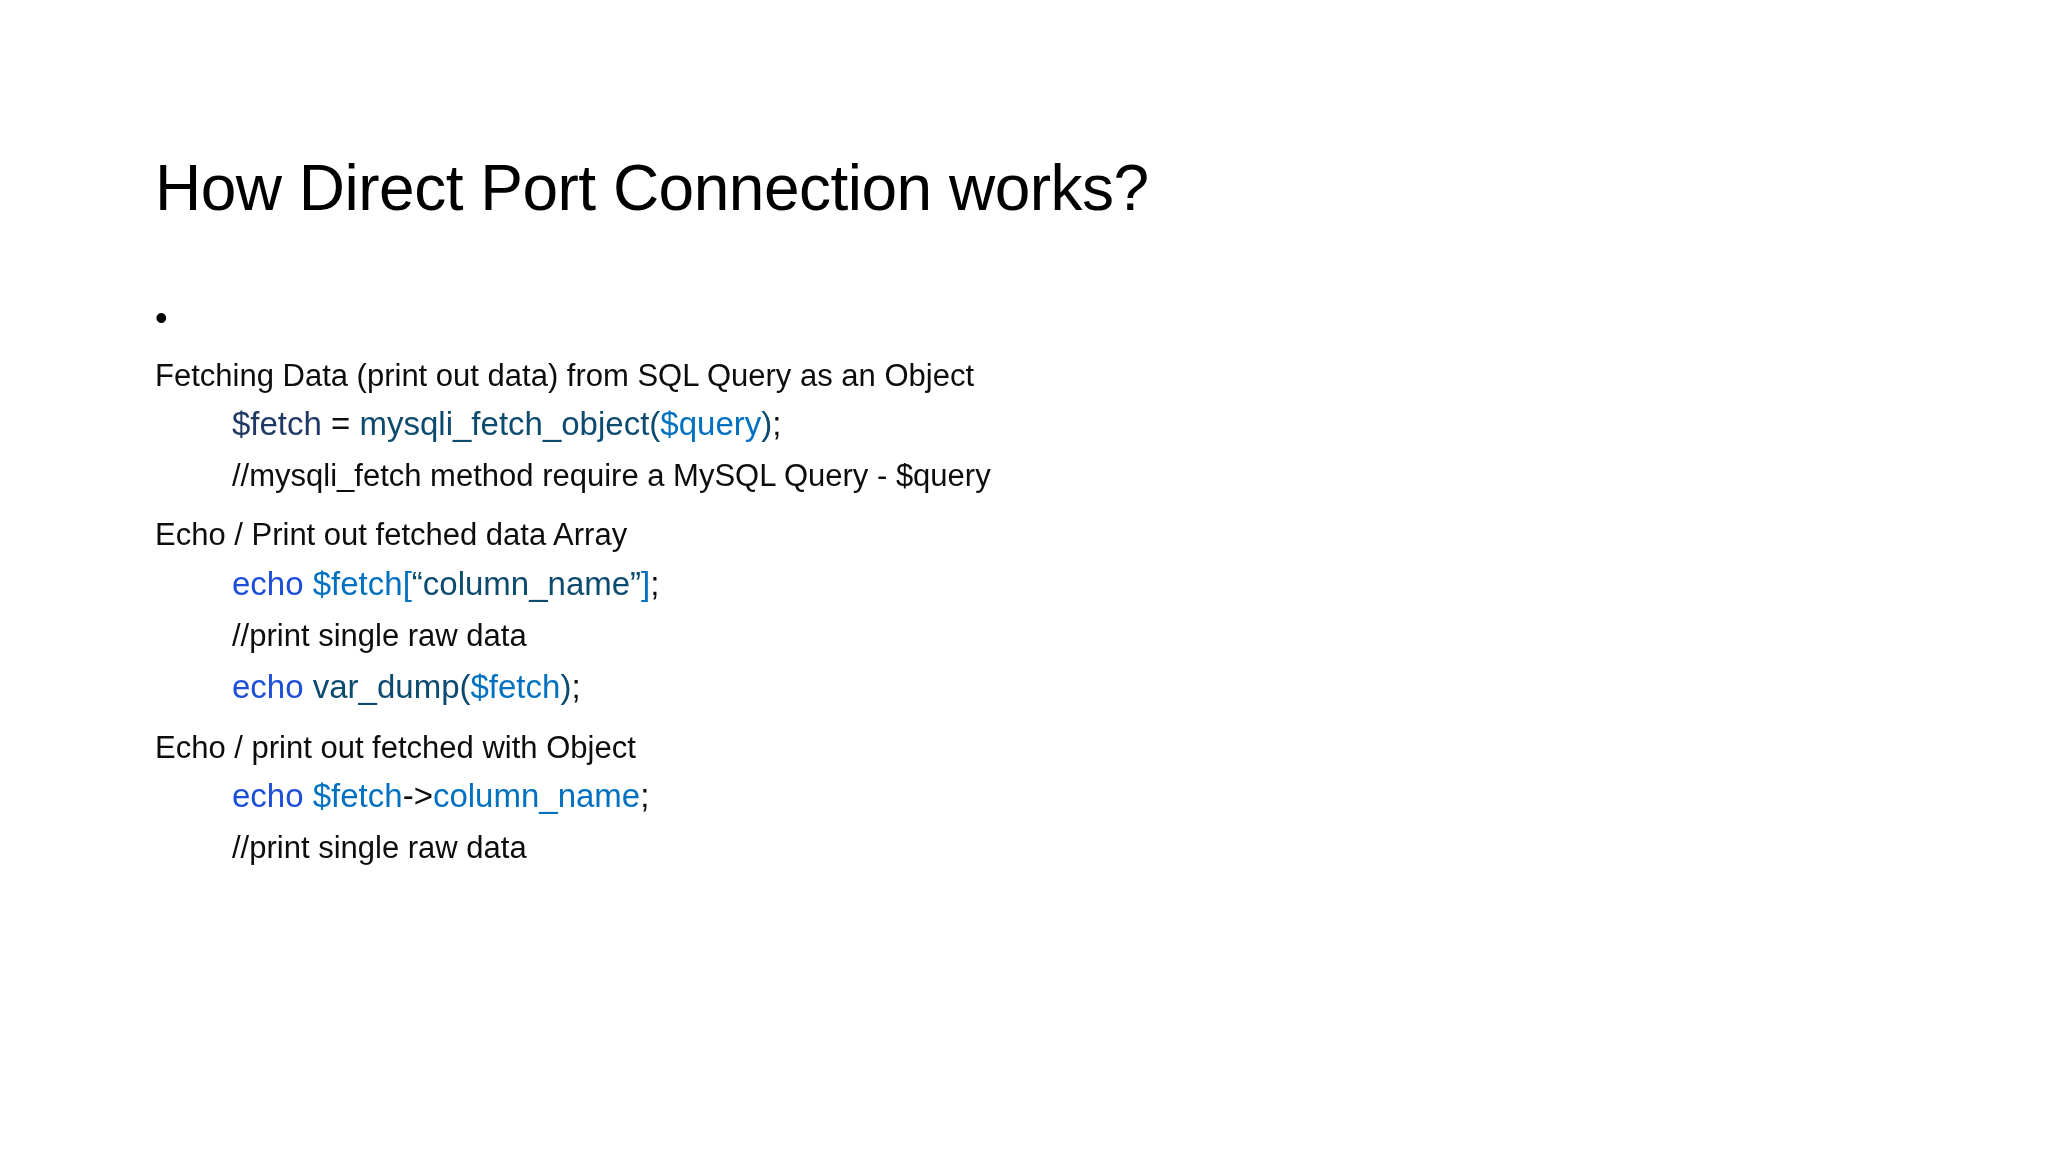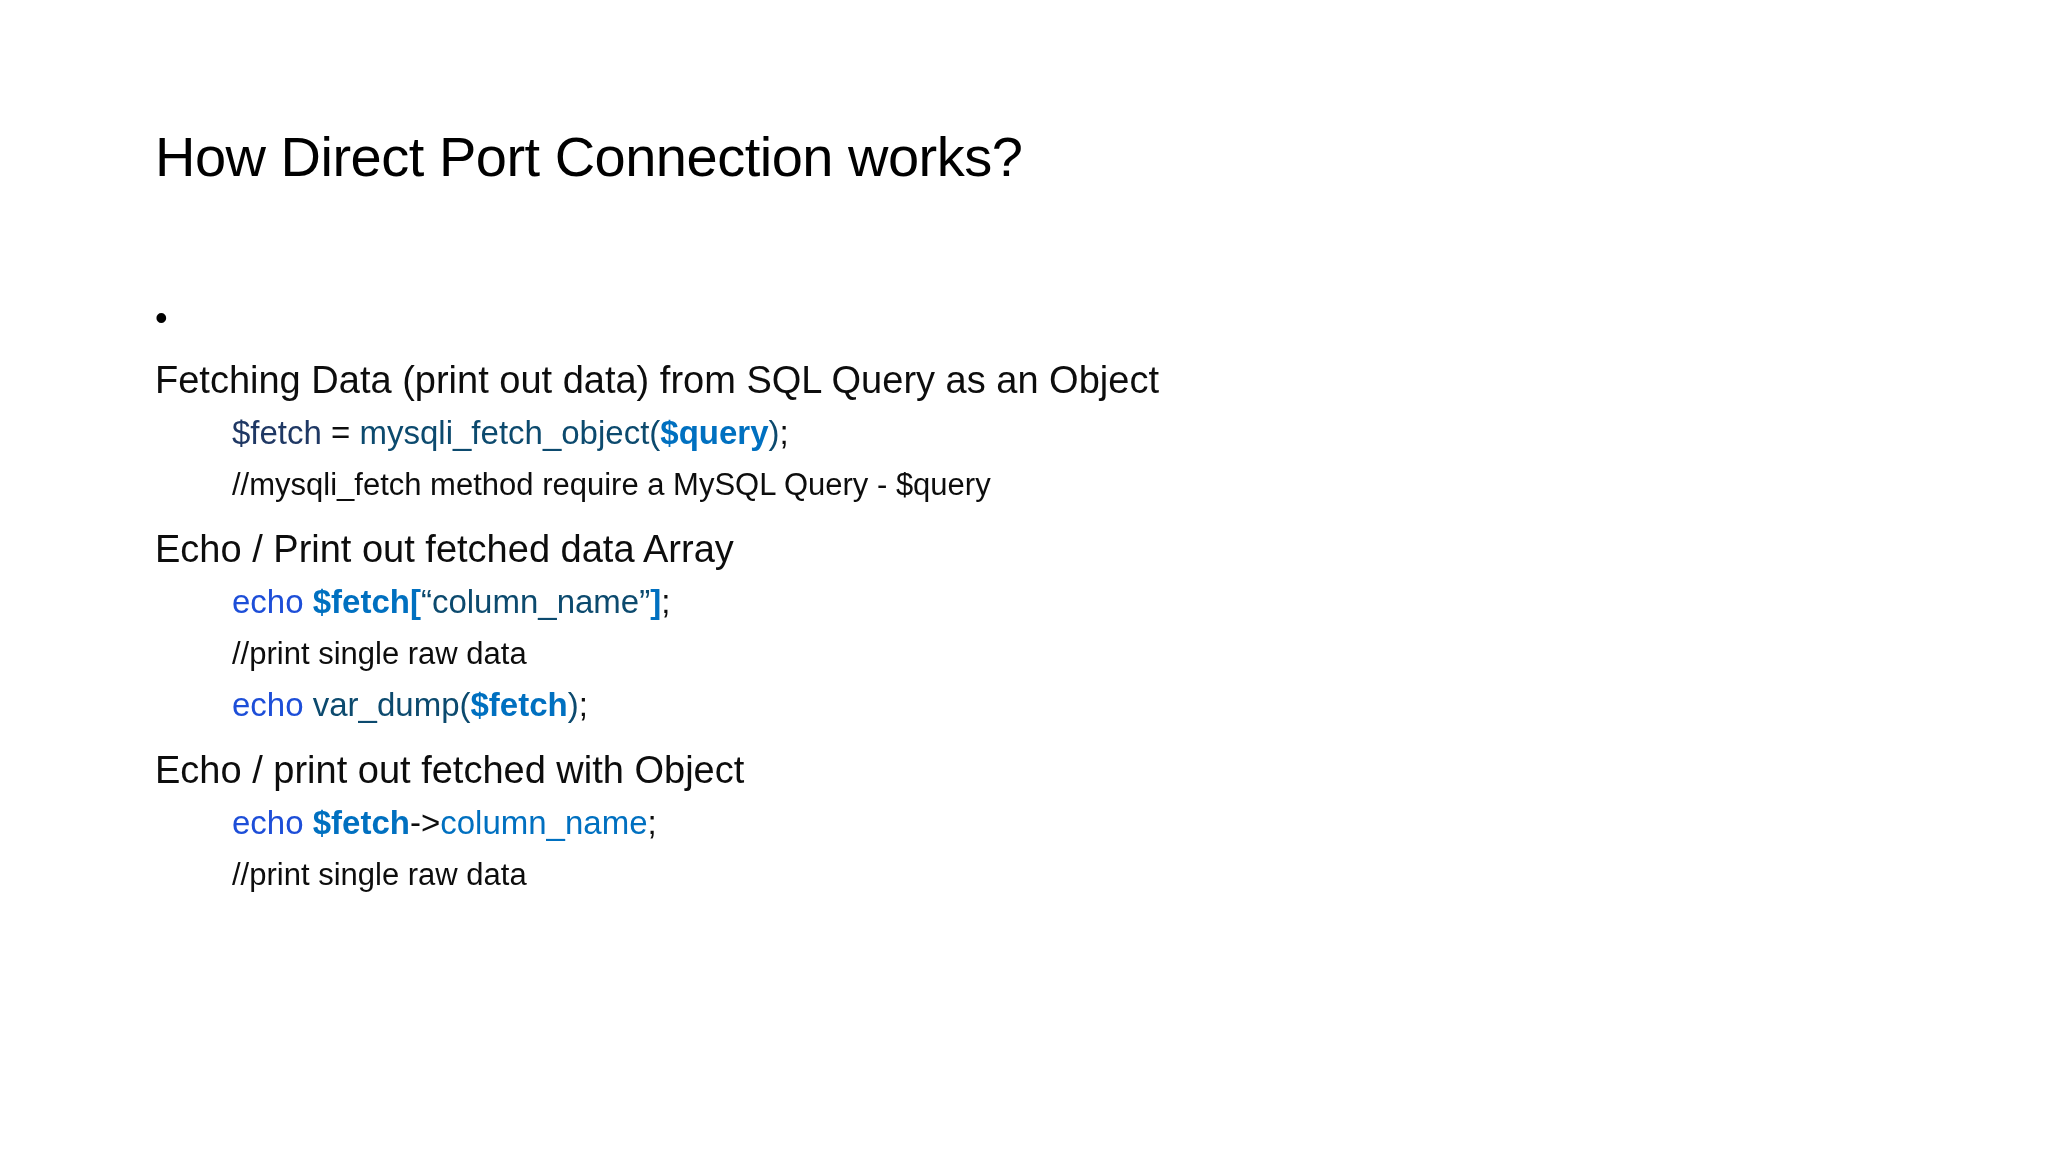--- a/index.html
+++ b/index.html
@@ -19,23 +19,23 @@
   .slide {
     position: absolute;
     inset: 0;
     background: #ffffff;
   }
 
   
   .slide-title {
     position: absolute;
     left: 155px;
-    top: 87px;
+    top: 109px;
     width: 1760px;
-    font-size: 56px;
+    font-size: 64px;
     line-height: 1.15;
     font-weight: 400;
     letter-spacing: -0.5px;
     color: #000000;
     white-space: nowrap;
   }
 
   
   .body-area {
     position: absolute;
@@ -59,21 +59,21 @@
     font-size: 36px;
     line-height: 1;
     color: #000000;
   }
   .bullet-text {
     white-space: nowrap;
   }
 
   
   .section-line {
-    font-size: 38px;
+    font-size: 31px;
     line-height: 1.30;
     color: #0d0d0d;
     margin-top: 14px;
     margin-bottom: 2px;
     white-space: nowrap;
   }
 
   
   .code-line {
     font-size: 33px;
@@ -85,21 +85,21 @@
     padding-bottom: 5px;
   }
   .code-line.comment {
     font-size: 31px;
     color: #0d0d0d;
   }
 
   
   .tok-var-dark   { color: #1f3864; }
   .tok-func-red   { color: #0c4a6e; }
-  .tok-var-blue   { color: #0070c0; font-weight: bold; }
+  .tok-var-blue   { color: #0070c0; font-weight: normal; }
   .tok-var-blue-n { color: #0070c0; font-weight: normal; text-align: center; }
   .tok-echo       { color: #1d4ed8; }
   .tok-gray       { color: #0c4a6e; }
   .tok-plain      { color: #0d0d0d; }
 </style>
 </head>
 <body>
 
 <div class="slide">
 

